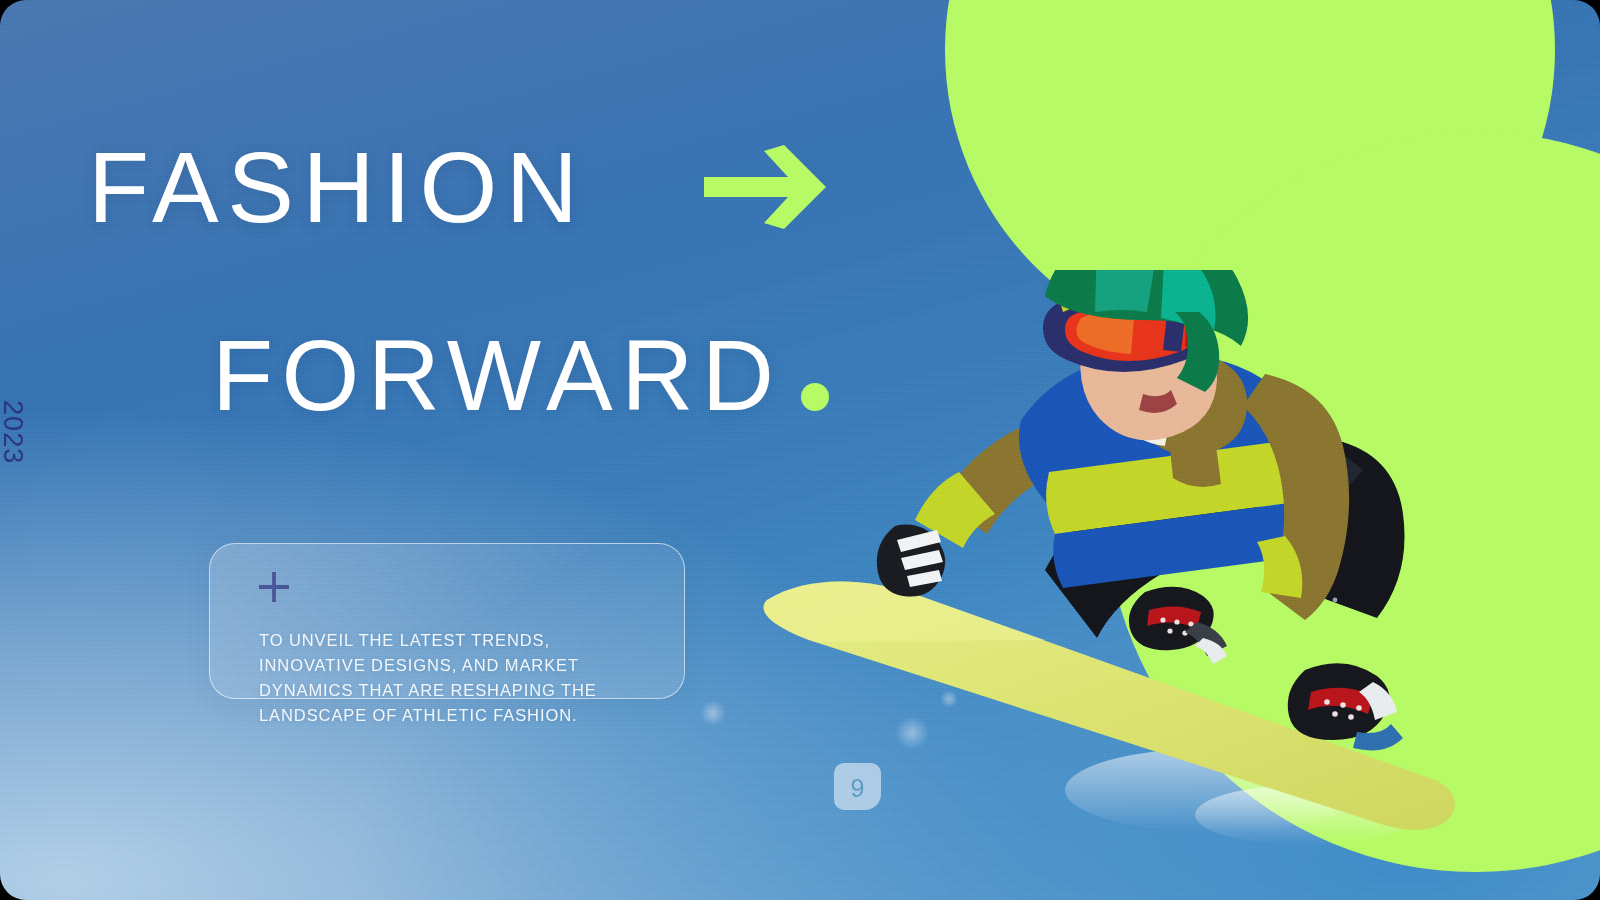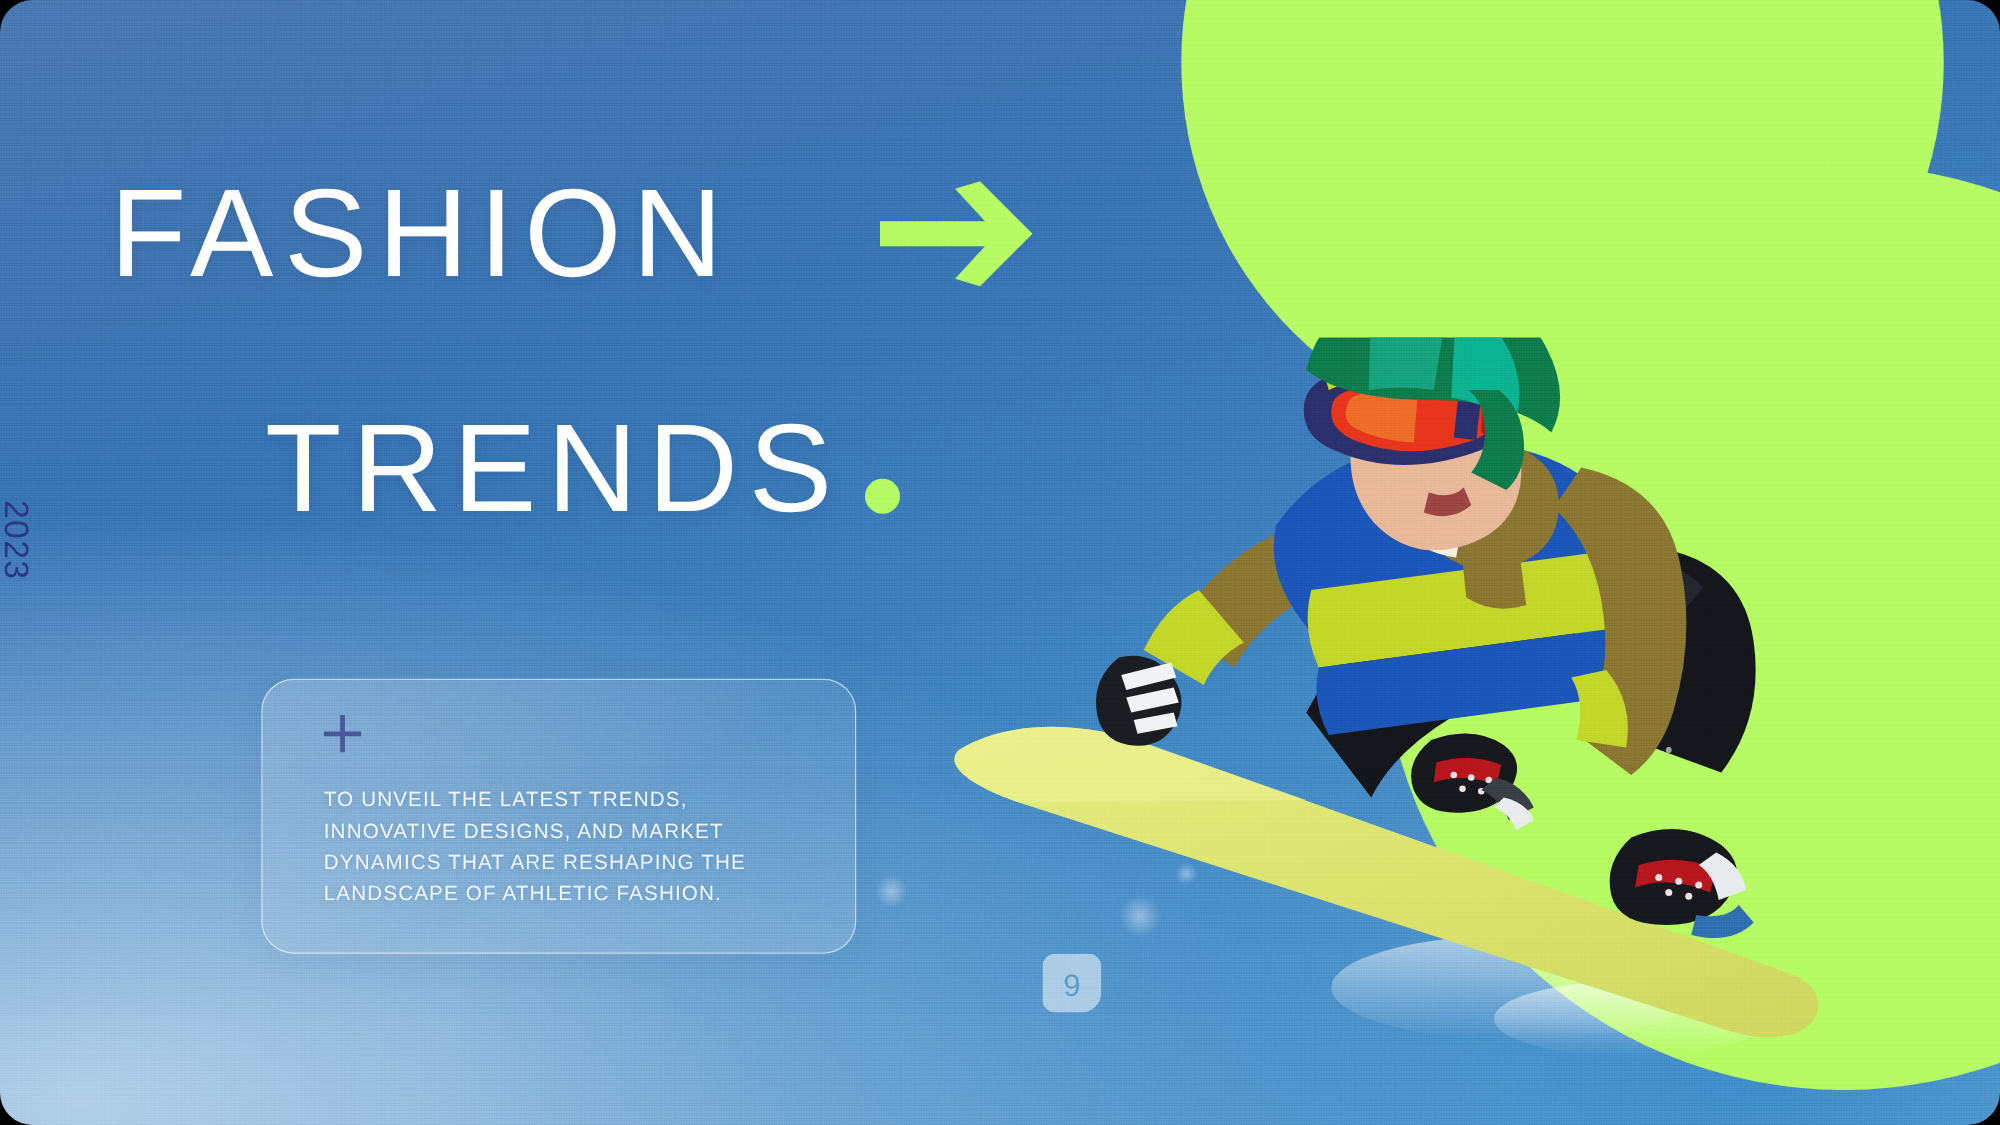--- a/index.html
+++ b/index.html
@@ -73,21 +73,21 @@
     letter-spacing:.04em;
     transform:rotate(90deg);
     transform-origin:left top;
     white-space:nowrap;
   }
 
   
   .card {
     position:absolute;
     left:209px; top:543px;
-    width:476px; height:220px;
+    width:476px; height:156px;
     border-radius:26px;
     border:1.6px solid rgba(255,255,255,.58);
     background:linear-gradient(150deg, rgba(255,255,255,.22) 0%, rgba(255,255,255,.07) 55%, rgba(255,255,255,.14) 100%);
     backdrop-filter:blur(3px);
     box-shadow:0 6px 28px rgba(25,60,105,.07);
     padding:28px 46px 0 49px;
   }
   .plus-icon { display:block; width:30px; height:30px; margin-bottom:26px; }
 
   .card-body {
@@ -221,21 +221,21 @@
   <div class="headline-1">
     <span class="h-word">FASHION</span>
     <span>
       <svg class="arrow-icon" viewBox="0 0 122 84" xmlns="http://www.w3.org/2000/svg">
         <path d="M0 32 H84 L60 6 L80 0 L122 42 L80 84 L60 78 L84 52 H0 Z" fill="#b6fb63"></path>
       </svg>
     </span>
   </div>
 
   <div class="headline-2">
-    <span class="h-word">TRENDS</span>
+    <span class="h-word">FORWARD</span>
     <span class="h-dot" style="background:#b6fb63;"></span>
   </div>
 
   <div class="year">2023</div>
 
   <div class="card">
     <span>
       <svg class="plus-icon" viewBox="0 0 30 30" xmlns="http://www.w3.org/2000/svg">
         <path d="M13.1 0 H16.9 V13.1 H30 V16.9 H16.9 V30 H13.1 V16.9 H0 V13.1 H13.1 Z" fill="#4a5699"></path>
       </svg>

